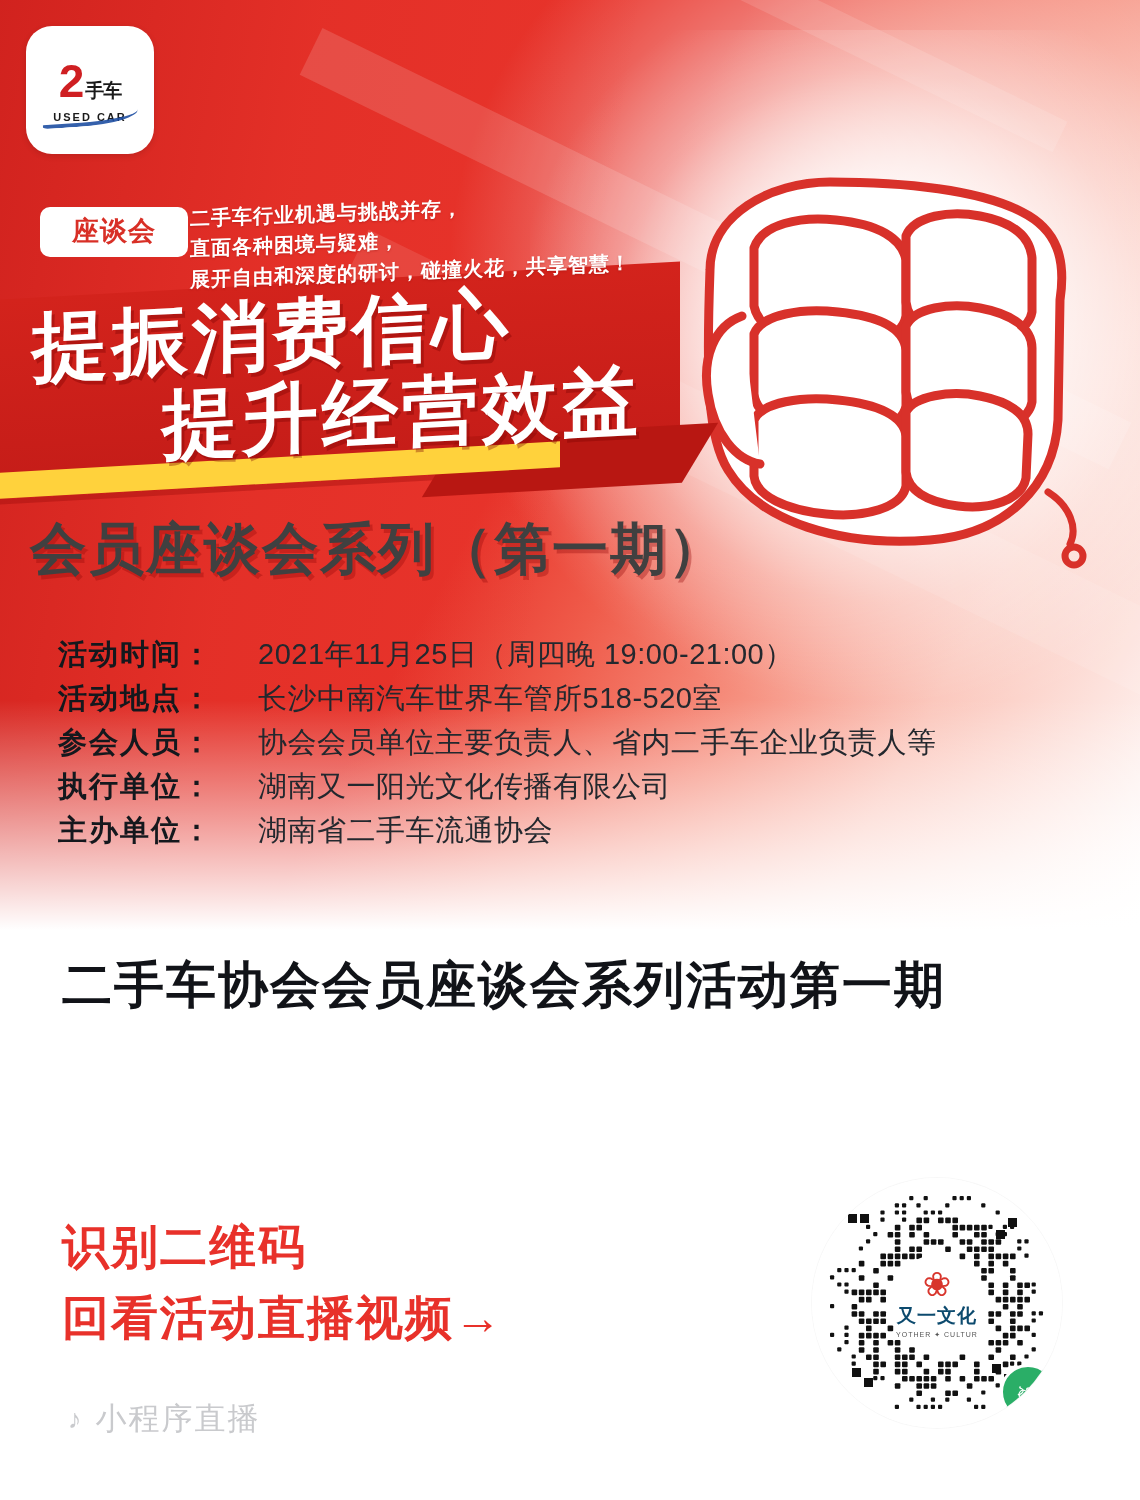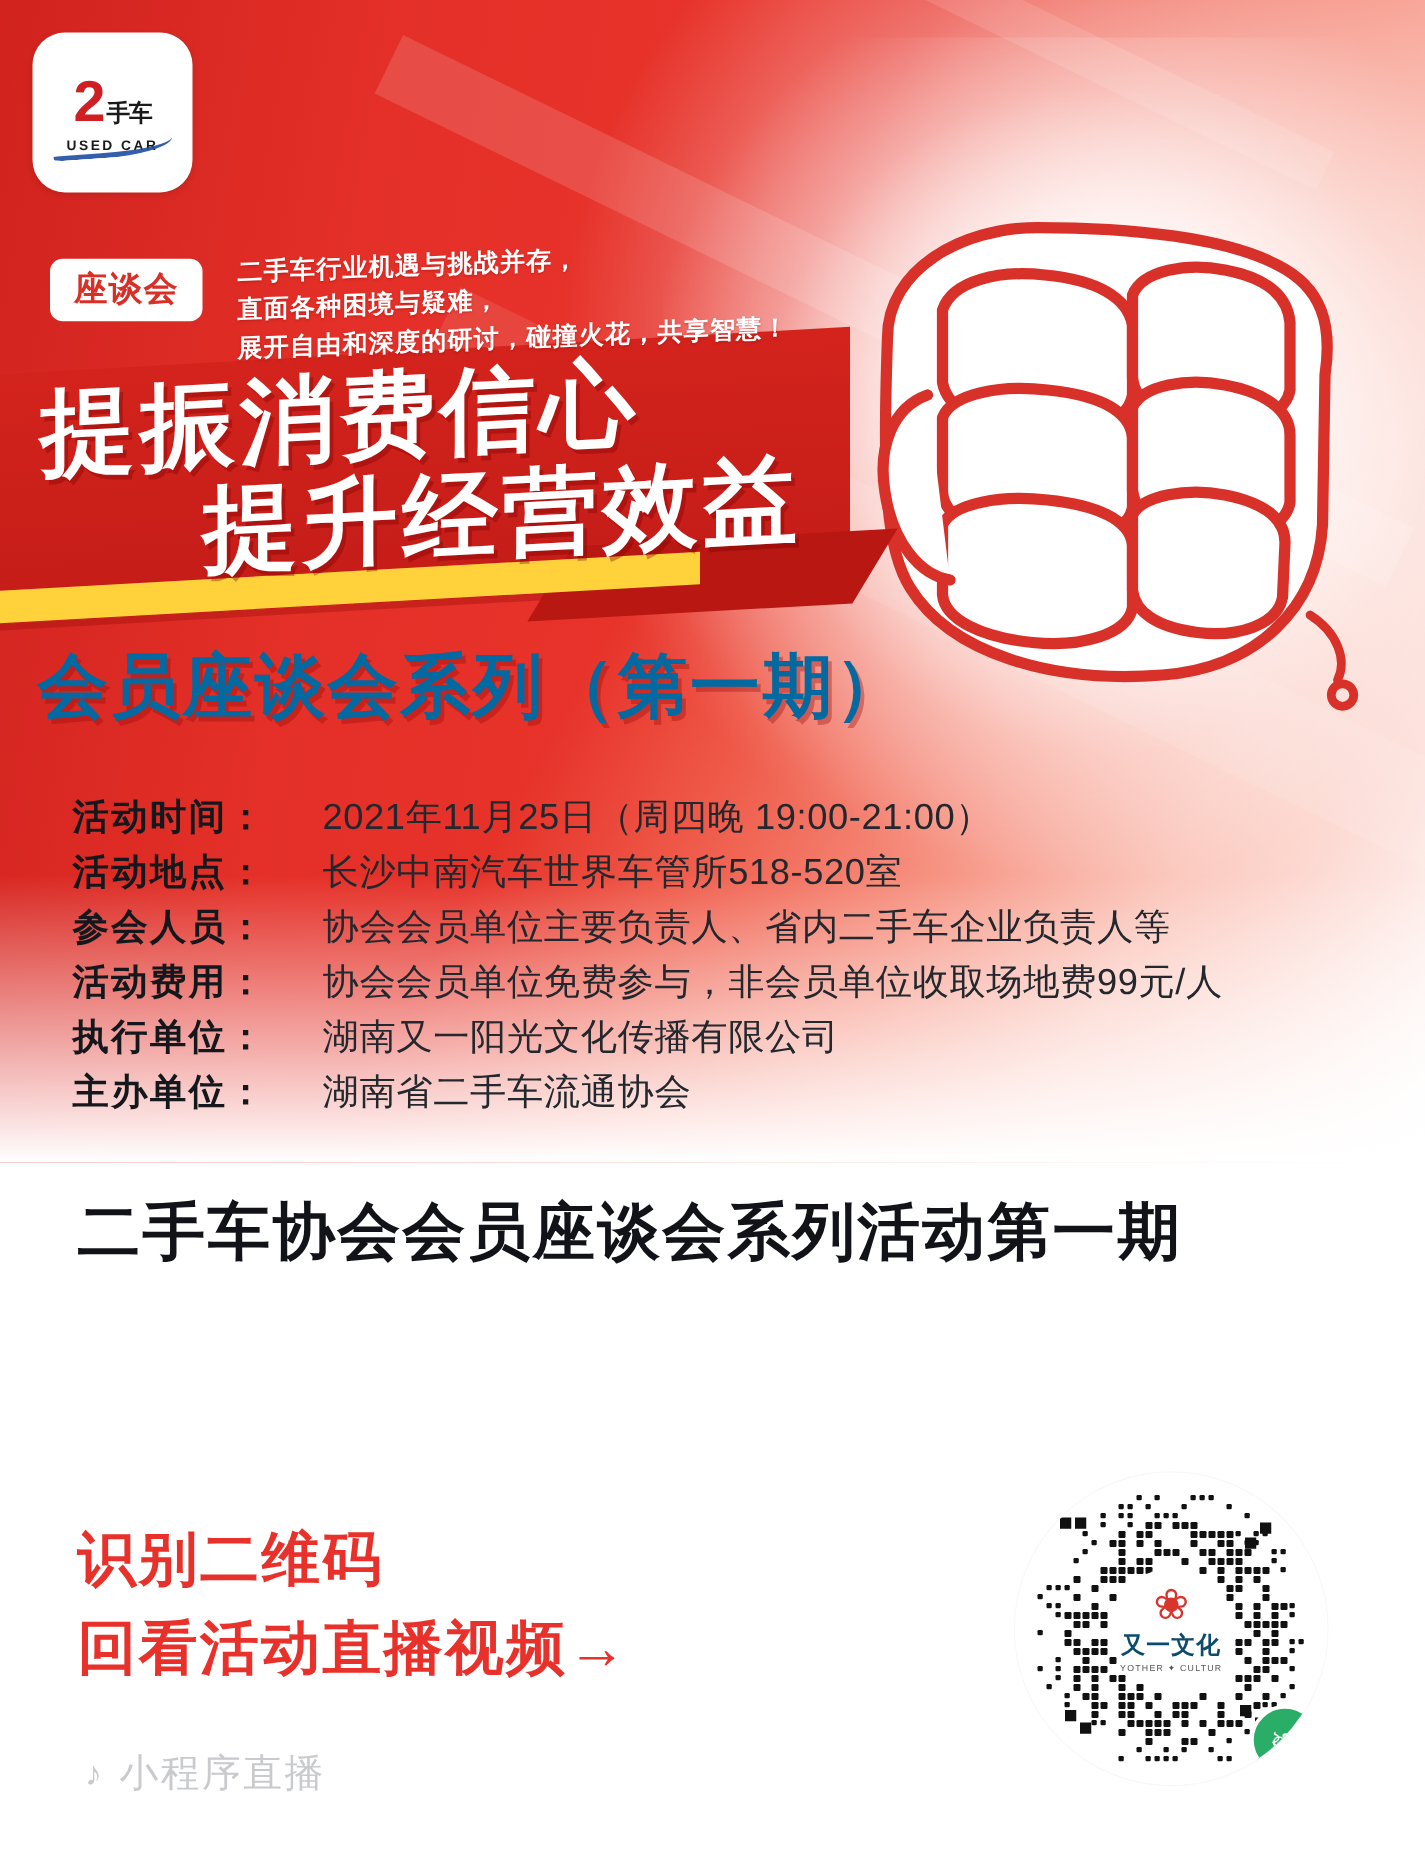--- a/index.html
+++ b/index.html
@@ -87,21 +87,21 @@
     position: absolute; left: -120px; top: -90px; width: 700px; height: 680px;
     background: radial-gradient(circle at 50% 45%, rgba(255,255,255,0.98) 0%, rgba(255,255,255,0.75) 28%, rgba(255,255,255,0.22) 52%, rgba(255,255,255,0) 72%);
   }
 
   
   .ribbon-wrap { position: absolute; left: 0; top: 185px; width: 720px; height: 320px; }
   .tag-pill {
     position: absolute; left: 40px; top: 22px;
     background: #ffffff; color: #d82f26;
     font-weight: bold; font-size: 27px;
-    padding: 6px 19px 8px; border-radius: 10px;
+    padding: 6px 32px 8px; border-radius: 10px;
     letter-spacing: 1px;
     font-family: Liberation Mono, monospace;
   }
   .lead-lines {
     position: absolute; left: 190px; top: 10px;
     color: #ffffff; font-size: 20px; font-weight: bold;
     line-height: 1.52; letter-spacing: 1px;
     transform: skewY(-2.2deg);
     text-shadow: 0 1px 2px rgba(140,0,0,0.35);
   }
@@ -132,21 +132,21 @@
     font-weight: bold;
     line-height: 1.0;
     letter-spacing: 4px;
     text-shadow: 3px 4px 0 rgba(120,0,0,0.35);
   }
   .headline .l1 { font-size: 76px; display: block; }
   .headline .l2 { font-size: 76px; display: block; margin-left: 130px; margin-top: 8px; }
 
   .series-title {
     position: absolute; left: 30px; top: 512px;
-    color: #0369a1; font-weight: bold;
+    color: #404040; font-weight: bold;
     font-size: 56px; letter-spacing: 2px;
     text-shadow: 3px 4px 0 rgba(150,10,10,0.35);
   }
 
   
   .info {
     position: absolute; left: 58px; top: 618px;
     width: 1030px; padding: 14px 0 18px 0;
   }
   .info-row {
@@ -293,24 +293,20 @@
       <span class="info-label">活动时间：</span>
       <span class="info-value">2021年11月25日（周四晚 19:00-21:00）</span>
     </div>
     <div class="info-row">
       <span class="info-label">活动地点：</span>
       <span class="info-value">长沙中南汽车世界车管所518-520室</span>
     </div>
     <div class="info-row">
       <span class="info-label">参会人员：</span>
       <span class="info-value">协会会员单位主要负责人、省内二手车企业负责人等</span>
-    </div>
-    <div class="info-row">
-      <span class="info-label">活动费用：</span>
-      <span class="info-value">协会会员单位免费参与，非会员单位收取场地费99元/人</span>
     </div>
     <div class="info-row">
       <span class="info-label">执行单位：</span>
       <span class="info-value">湖南又一阳光文化传播有限公司</span>
     </div>
     <div class="info-row">
       <span class="info-label">主办单位：</span>
       <span class="info-value">湖南省二手车流通协会</span>
     </div>
   </div>

